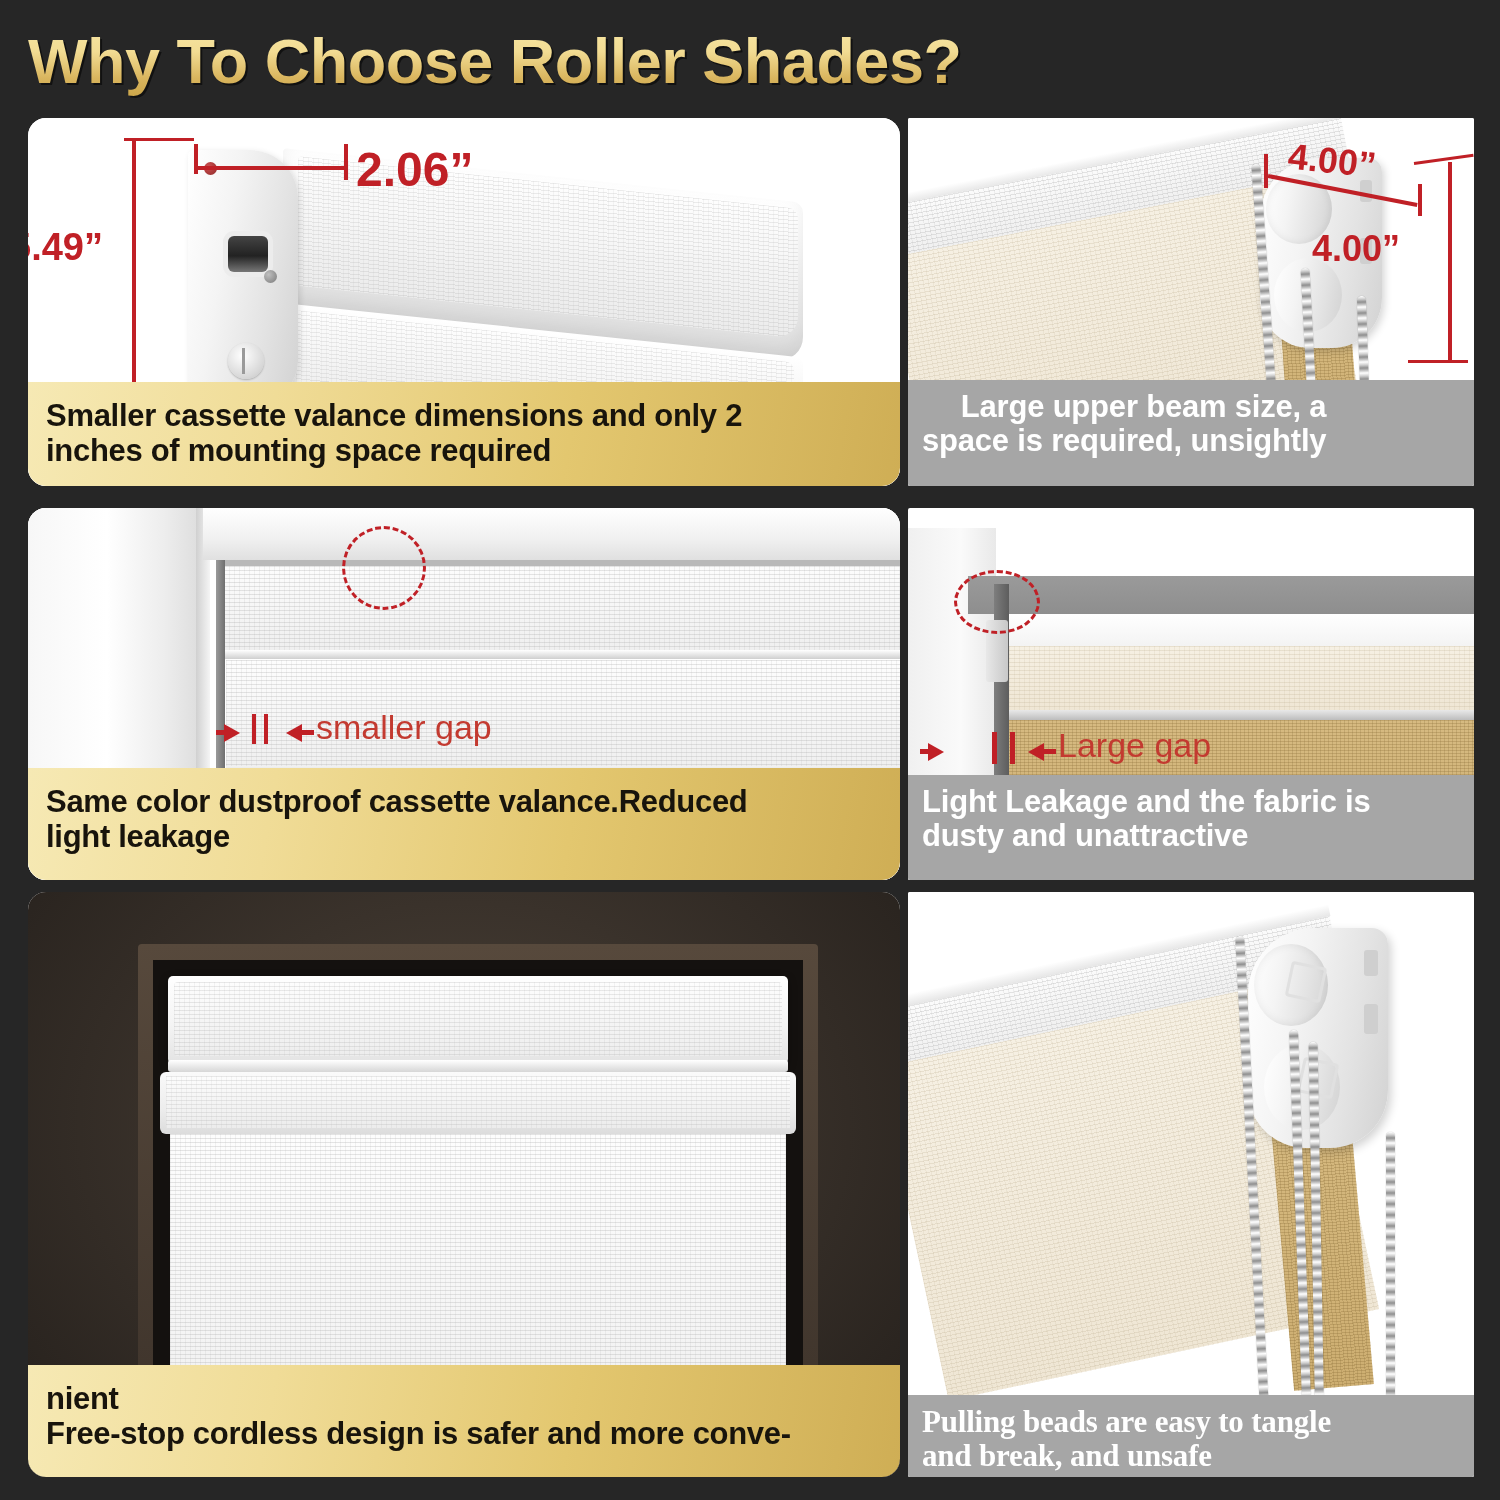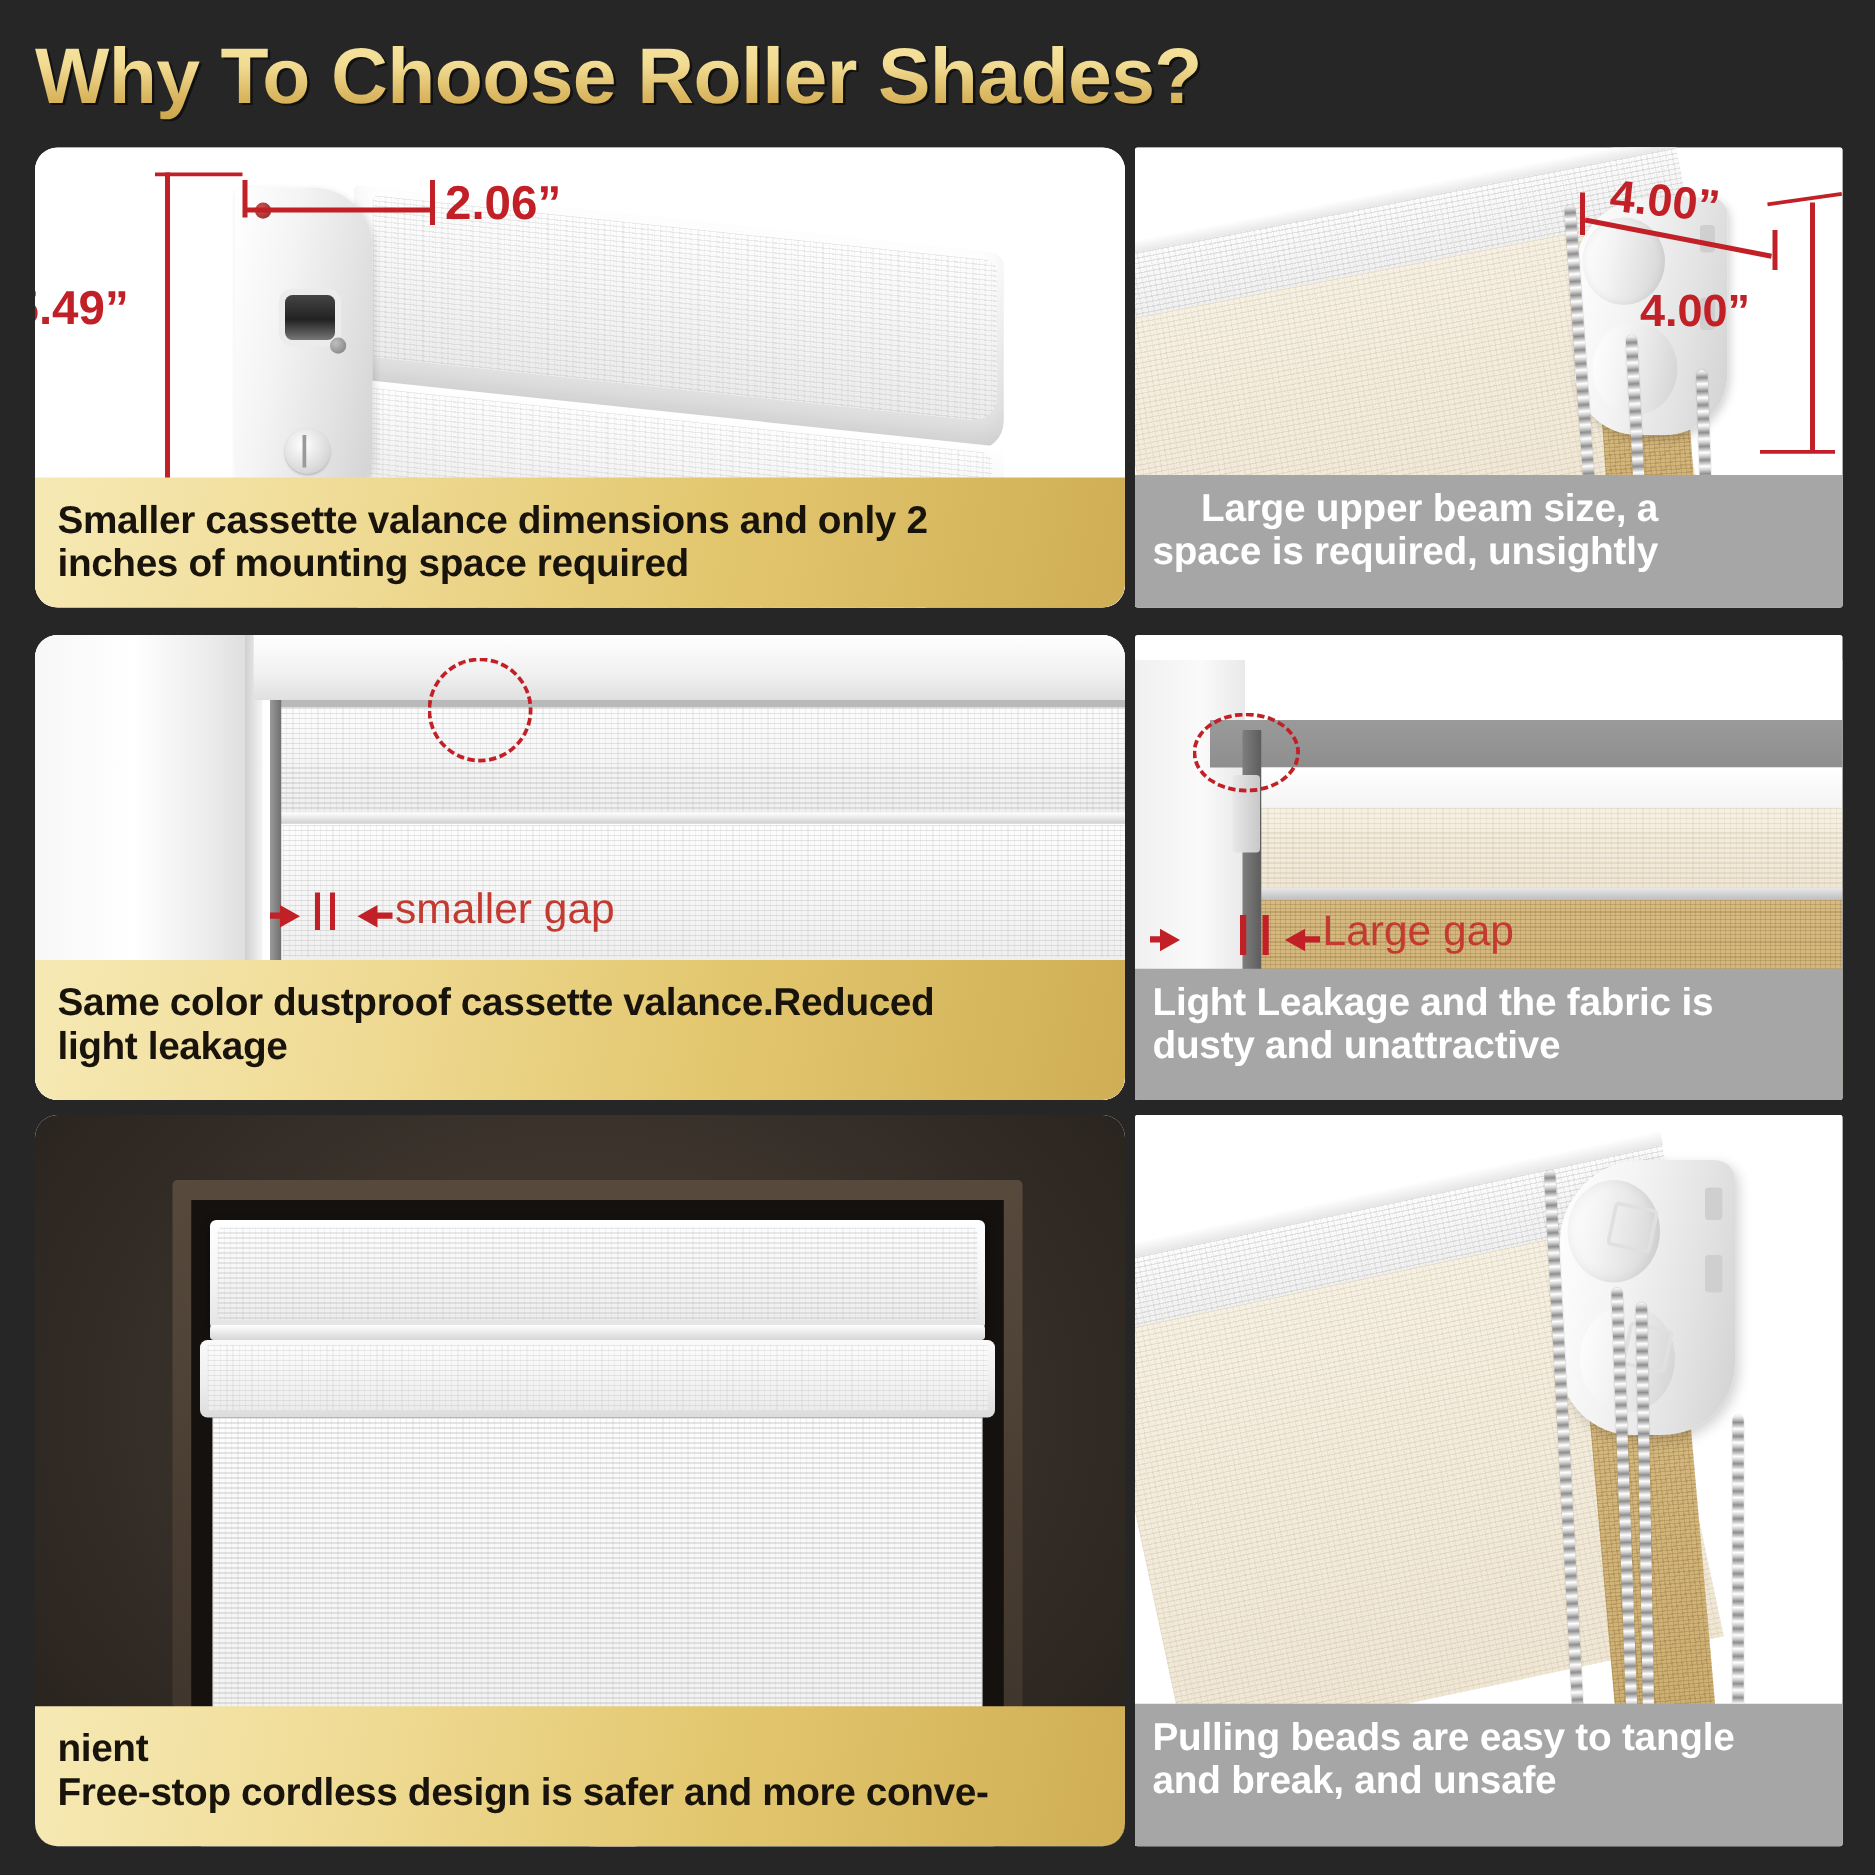--- a/index.html
+++ b/index.html
@@ -135,21 +135,21 @@
                 box-shadow:0 1px 2px rgba(0,0,0,.25);"></div>
     <div style="position:absolute;left:214px;top:230px;width:3px;height:26px;background:#9a9a9a;"></div>
     <div style="position:absolute;left:236px;top:152px;width:13px;height:13px;border-radius:50%;
                 background:radial-gradient(circle at 35% 35%,#bfbfbf,#7a7a7a);"></div>
     <div style="position:absolute;left:176px;top:44px;width:13px;height:13px;border-radius:50%;
                 background:radial-gradient(circle at 35% 35%,#cf5050,#8d2a2a);"></div>
 
     <div class="dimline" style="left:168px;top:48px;width:152px;height:4px;"></div>
     <div class="tick" style="left:166px;top:26px;width:4px;height:30px;"></div>
     <div class="tick" style="left:316px;top:26px;width:4px;height:36px;"></div>
-    <div class="dimtext" style="left:328px;top:24px;font-size:38px;">2.06”</div>
+    <div class="dimtext" style="left:328px;top:24px;font-size:48px;">2.06”</div>
 
     <div class="dimline" style="left:104px;top:20px;width:4px;height:250px;"></div>
     <div class="tick" style="left:96px;top:20px;width:70px;height:3px;"></div>
     <div class="tick" style="left:96px;top:267px;width:90px;height:3px;"></div>
     <div class="dimtext" style="left:-18px;top:108px;font-size:38px;">5.49”</div>
   </div>
   <div class="cap gold" style="height:104px;">
     <div>
       <span>Smaller cassette valance dimensions and only 2</span>
       <span>inches of mounting space required</span>
@@ -365,19 +365,19 @@
     <div style="position:absolute;left:456px;top:58px;width:14px;height:26px;background:#cfcfcf;border-radius:3px;"></div>
     <div style="position:absolute;left:456px;top:112px;width:14px;height:30px;background:#cfcfcf;border-radius:3px;"></div>
     <div style="position:absolute;left:380px;top:72px;width:30px;height:30px;border:3px solid #e0e0e0;border-radius:4px;transform:rotate(12deg);"></div>
     <div style="position:absolute;left:392px;top:168px;width:30px;height:30px;border:3px solid #e0e0e0;border-radius:4px;transform:rotate(12deg);"></div>
 
     <div class="chain" style="left:340px;top:44px;height:490px;transform:rotate(-3deg);"></div>
     <div class="chain" style="left:388px;top:138px;height:400px;transform:rotate(-2deg);"></div>
     <div class="chain" style="left:404px;top:150px;height:390px;transform:rotate(-1deg);"></div>
     <div class="chain" style="left:478px;top:240px;height:300px;transform:rotate(0deg);"></div>
   </div>
-  <div class="cap gray" style="height:114px;">
+  <div class="cap gray" style="height:82px;font-family:Liberation Serif, serif;">
     <div>
       <span>Pulling beads are easy to tangle</span>
       <span>and break, and unsafe</span>
     </div>
   </div>
 </div>
 
 </body></html>

